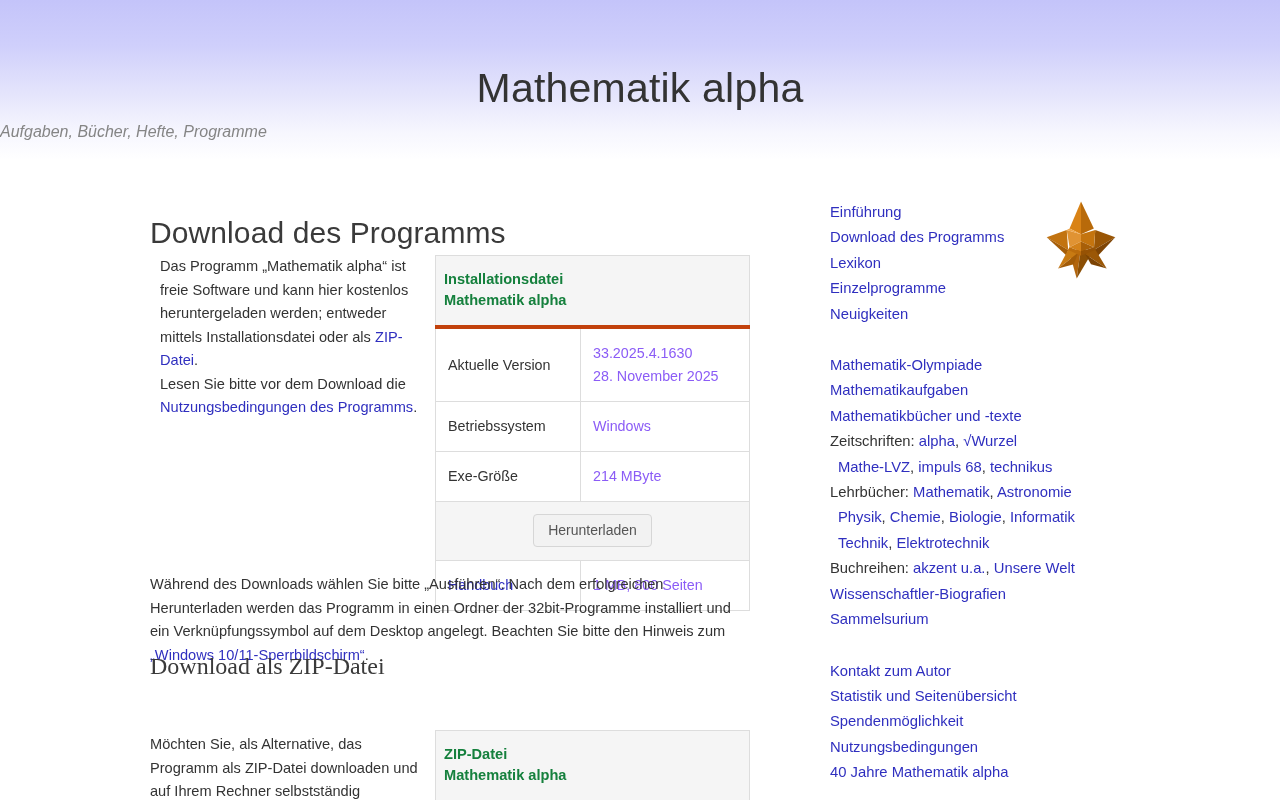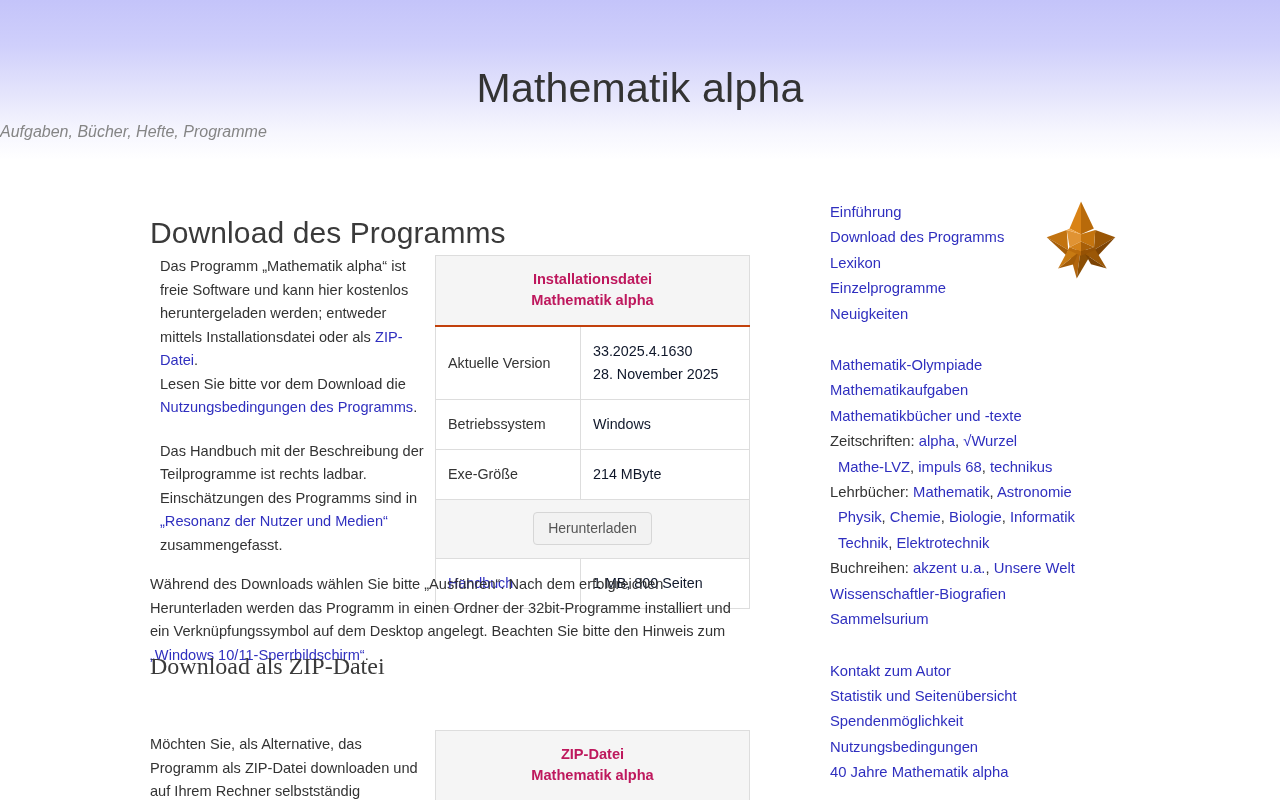--- a/index.html
+++ b/index.html
@@ -105,38 +105,38 @@
     border: 1px solid #dddddd;
     background: #ffffff;
     font-size: 14.3px;
   }
   .dl-table th, .dl-table td {
     border: 1px solid #dddddd;
     padding: 0;
   }
   .dl-table thead th {
     background: #f5f5f5;
-    color: #be185d;
+    color: #15803d;
     font-weight: bold;
     font-size: 14.6px;
-    text-align: center;
+    text-align: left;
     padding: 13px 8px 14px 8px;
     line-height: 21px;
-    border-bottom: 2px solid #c2410c;
+    border-bottom: 4px solid #c2410c;
   }
   .dl-table td.lbl {
     width: 145px;
     padding: 13px 0 13px 12px;
     color: #333333;
     vertical-align: middle;
     line-height: 23px;
   }
   .dl-table td.val {
     padding: 13px 0 13px 12px;
-    color: #0f172a;
+    color: #8b5cf6;
     vertical-align: middle;
     line-height: 23px;
   }
   .dl-table td.btn-cell {
     background: #f5f5f5;
     text-align: center;
     padding: 12px 0 13px 0;
   }
   .dl-btn {
     display: inline-block;
@@ -210,21 +210,20 @@
     <div class="banner-subtitle">Aufgaben, Bücher, Hefte, Programme</div>
   </div>
 
   <div class="content">
 
     <h1 class="page-heading" style="position:absolute; top:24px; left:150px; width:600px;">Download des Programms</h1>
 
     <div class="intro-wrap">
       <div class="intro-text">
         <p><span>Das Programm „Mathematik alpha“ ist freie Software und kann hier kostenlos heruntergeladen werden; entweder mittels Installationsdatei oder als </span><a class="link" href="#">ZIP-Datei</a><span>.</span><br><span>Lesen Sie bitte vor dem Download die </span><a class="link" href="#">Nutzungsbedingungen des Programms</a><span>.</span></p>
-        <p class="tight"><span>Das Handbuch mit der Beschreibung der Teilprogramme ist rechts ladbar. Einschätzungen des Programms sind in </span><a class="link" href="#">„Resonanz der Nutzer und Medien“</a><span> zusammengefasst.</span></p>
       </div>
     </div>
 
     <table class="dl-table tbl-install">
       <thead>
         <tr>
           <th colspan="2">
             <span>Installationsdatei</span><br>
             <span>Mathematik alpha</span>
           </th>

